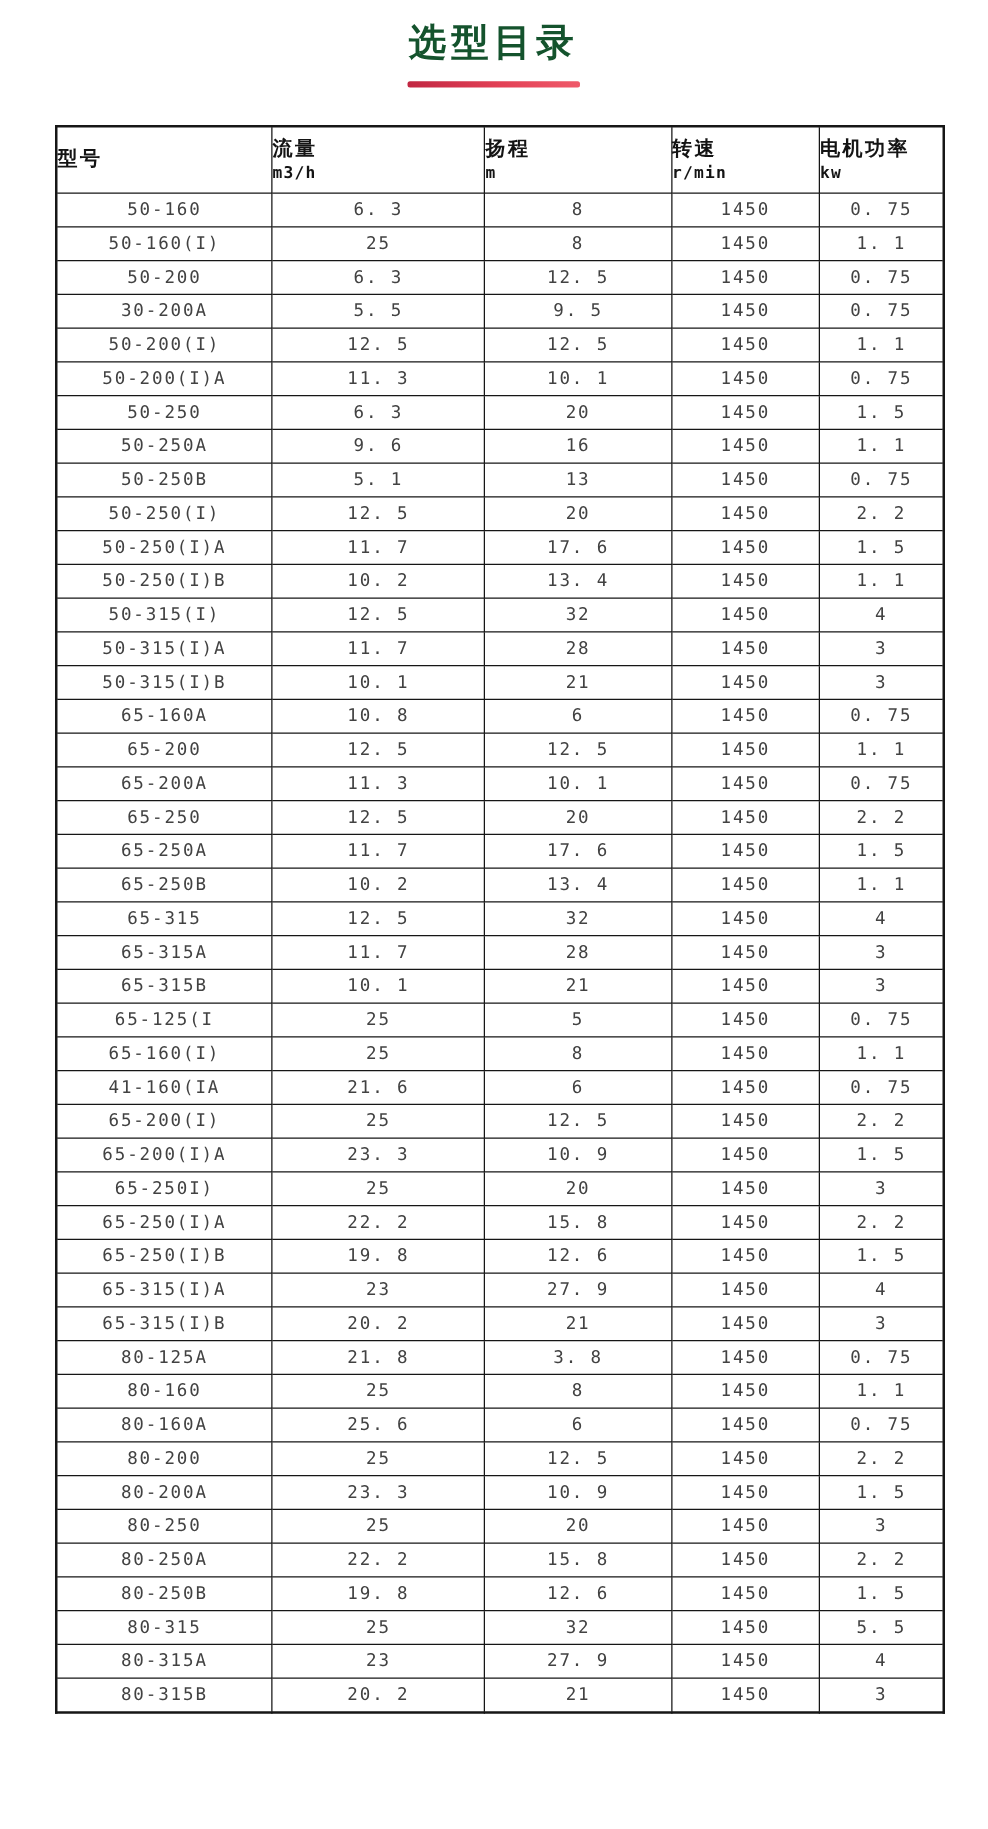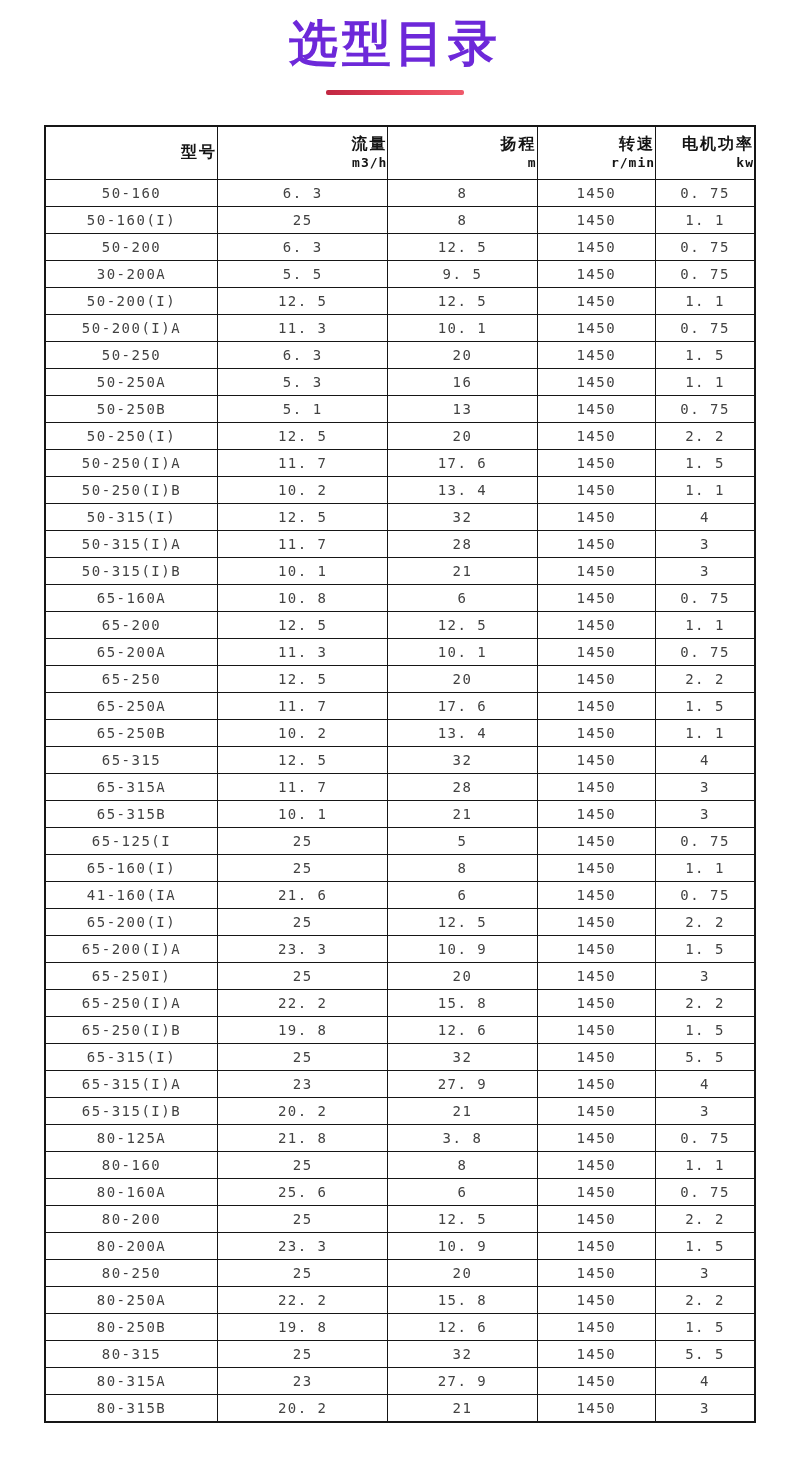--- a/index.html
+++ b/index.html
@@ -9,26 +9,26 @@
   }
   body {
     width: 790px;
     height: 1463px;
     overflow: hidden;
     font-family: "Liberation Sans", sans-serif;
   }
   .page-title {
     margin: 16px 0 0 0;
     text-align: center;
-    font-family: Liberation Mono, monospace;
+    font-family: Liberation Serif, serif;
     font-weight: 800;
-    font-size: 49px;
+    font-size: 30px;
     line-height: 1.28;
     letter-spacing: 4px;
-    color: #6d28d9;
+    color: #14532d;
   }
   .title-underline {
     width: 138px;
     height: 5px;
     margin: 11px auto 0 auto;
     border-radius: 2px;
     background: linear-gradient(90deg, #c12742 0%, #e34156 55%, #ef5a6a 100%);
   }
   table.selection-table {
     border-collapse: collapse;
@@ -47,21 +47,21 @@
   }
   col.c-model { width: 24.3%; }
   col.c-flow  { width: 24.0%; }
   col.c-head  { width: 21.0%; }
   col.c-speed { width: 16.7%; }
   col.c-power { width: 14.0%; }
   th {
     height: 52px;
     padding: 0;
     vertical-align: middle;
-    text-align: right;
+    text-align: left;
     color: #141414;
   }
   th .h-label {
     font-family: "Liberation Sans", sans-serif;
     font-weight: 700;
     font-size: 16px;
     line-height: 1.3;
     letter-spacing: 2px;
   }
   th .h-unit {
@@ -170,21 +170,21 @@
         </tr>
         <tr>
           <td>50-250</td>
           <td>6. 3</td>
           <td>20</td>
           <td>1450</td>
           <td>1. 5</td>
         </tr>
         <tr>
           <td>50-250A</td>
-          <td>5. 3</td>
+          <td>9. 6</td>
           <td>16</td>
           <td>1450</td>
           <td>1. 1</td>
         </tr>
         <tr>
           <td>50-250B</td>
           <td>5. 1</td>
           <td>13</td>
           <td>1450</td>
           <td>0. 75</td>
@@ -342,27 +342,20 @@
           <td>15. 8</td>
           <td>1450</td>
           <td>2. 2</td>
         </tr>
         <tr>
           <td>65-250(I)B</td>
           <td>19. 8</td>
           <td>12. 6</td>
           <td>1450</td>
           <td>1. 5</td>
-        </tr>
-        <tr>
-          <td>65-315(I)</td>
-          <td>25</td>
-          <td>32</td>
-          <td>1450</td>
-          <td>5. 5</td>
         </tr>
         <tr>
           <td>65-315(I)A</td>
           <td>23</td>
           <td>27. 9</td>
           <td>1450</td>
           <td>4</td>
         </tr>
         <tr>
           <td>65-315(I)B</td>

